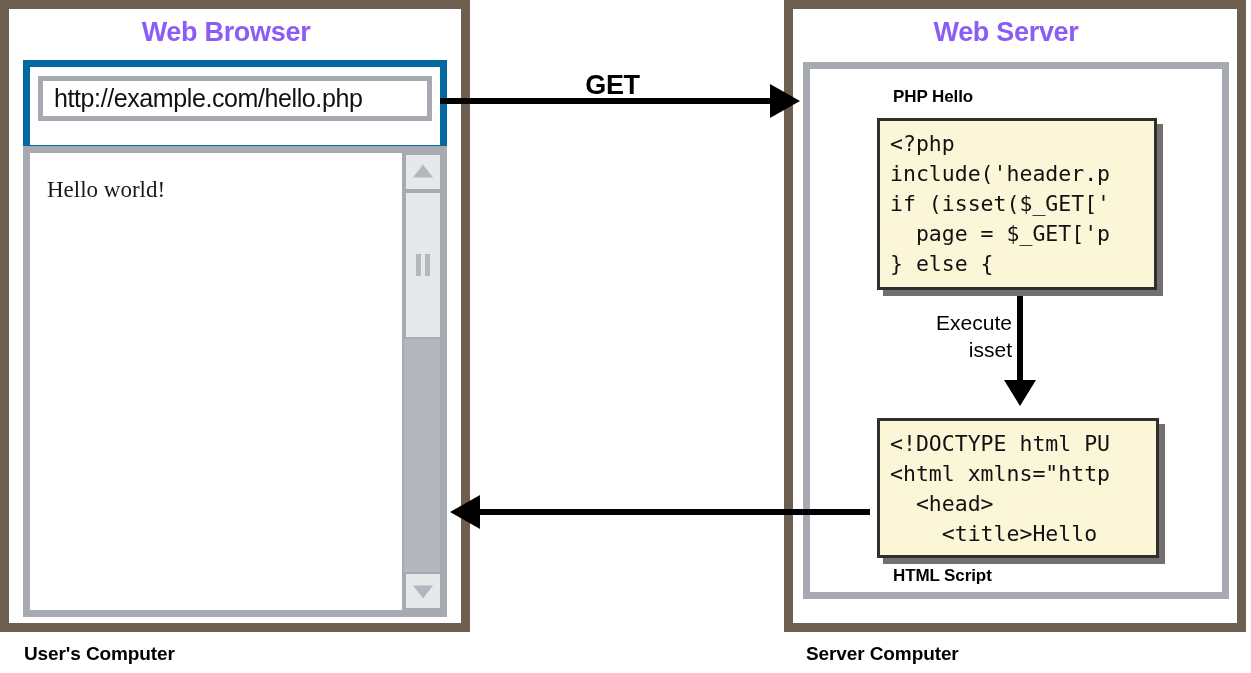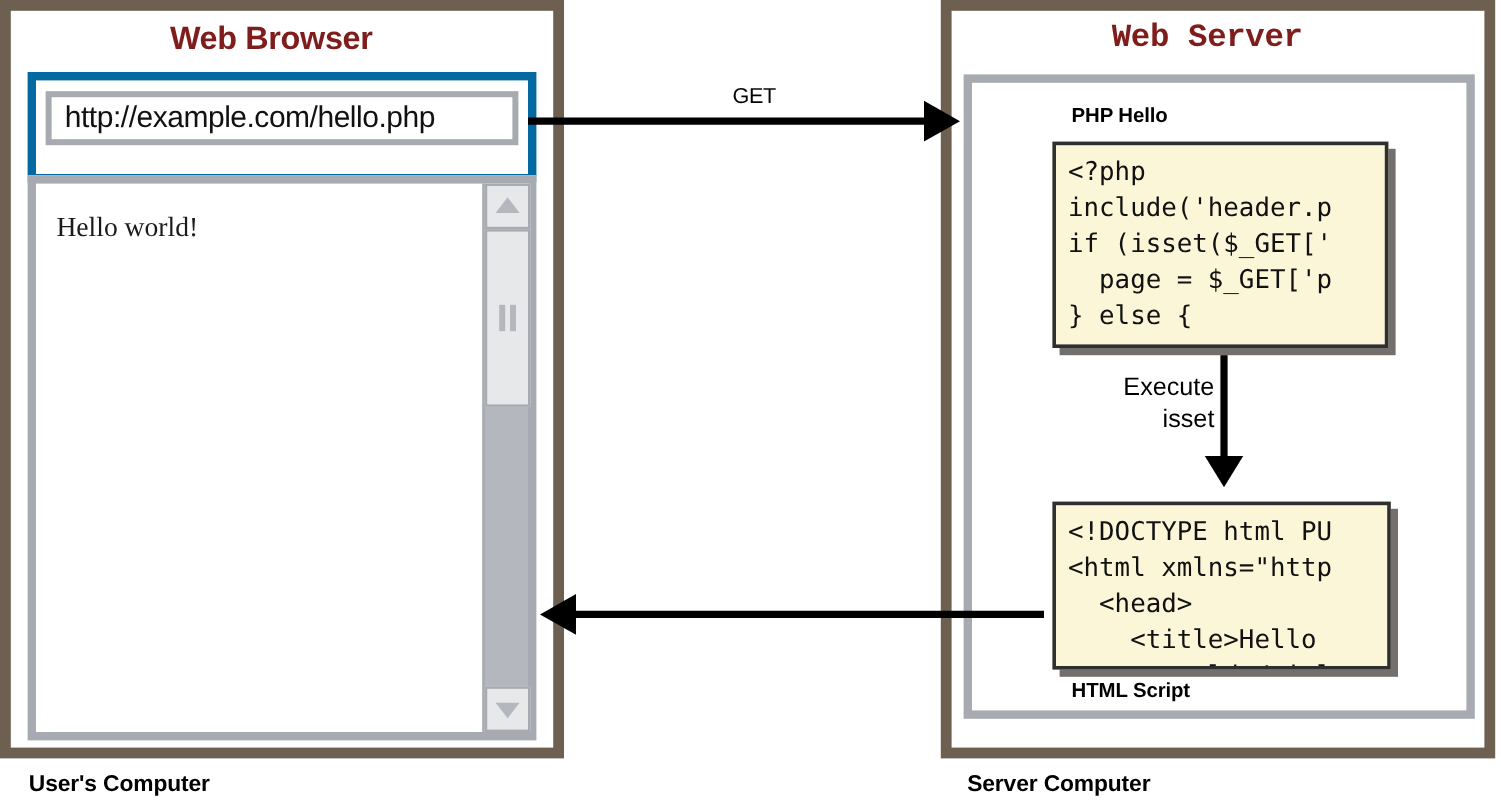--- a/index.html
+++ b/index.html
@@ -37,21 +37,21 @@
     letter-spacing: -0.1px;
     white-space: nowrap;
   }
   #browser-computer-label { left: 24px;  top: 643px; text-align: right; }
   #server-computer-label  { left: 806px; top: 643px; }
 
   .panel-title {
     position: absolute;
     font-size: 27px;
     font-weight: bold;
-    color: #7f1d1d;
+    color: #8b5cf6;
     text-align: center;
     letter-spacing: -0.3px;
     white-space: nowrap;
   }
   #browser-title { left: 0px;   top: 17px; width: 462px; }
   #server-title  { left: 784px; top: 17px; width: 453px; }
 
   
   #browser-window {
     position: absolute;
@@ -226,22 +226,22 @@
   .arrow-line { stroke: #000000; stroke-width: 6; }
   .arrow-head { fill: #000000; }
 
   .arrow-label {
     position: absolute;
     color: #000000;
     white-space: nowrap;
     text-align: center;
   }
   #get-label {
-    left: 516px; top: 70px; width: 225px;
-    font-size: 18px; font-weight: normal; letter-spacing: -0.3px;
+    left: 500px; top: 70px; width: 225px;
+    font-size: 27px; font-weight: bold; letter-spacing: -0.3px;
   }
   #get-sublabel {
     left: 500px; top: 110px; width: 225px;
     font-size: 25px; letter-spacing: -0.4px;
   }
   #execute-label {
     left: 892px; top: 309px; width: 120px;
     font-size: 21px; line-height: 27px; text-align: right;
   }
 </style>
@@ -274,21 +274,21 @@
         <div class="scroll-btn" id="scroll-down">
           <span class="tri" id="tri-down"></span>
         </div>
       </div>
     </div>
   </div>
 
   <div class="computer-label" id="browser-computer-label">User's Computer</div>
 
   <div id="server-frame" class="computer-frame">
-    <div class="panel-title" id="server-title" style="position:absolute;left:-9px;top:8px;width:444px;font-family:Liberation Mono, monospace;">Web Server</div>
+    <div class="panel-title" id="server-title" style="position:absolute;left:-9px;top:8px;width:444px;">Web Server</div>
   </div>
 
   <div id="server-inner"></div>
 
   <div class="code-caption" id="php-caption">PHP Hello</div>
 
   <div class="code-box" id="php-box">
     <pre>&lt;?php
 include('header.p
 if (isset($_GET['

